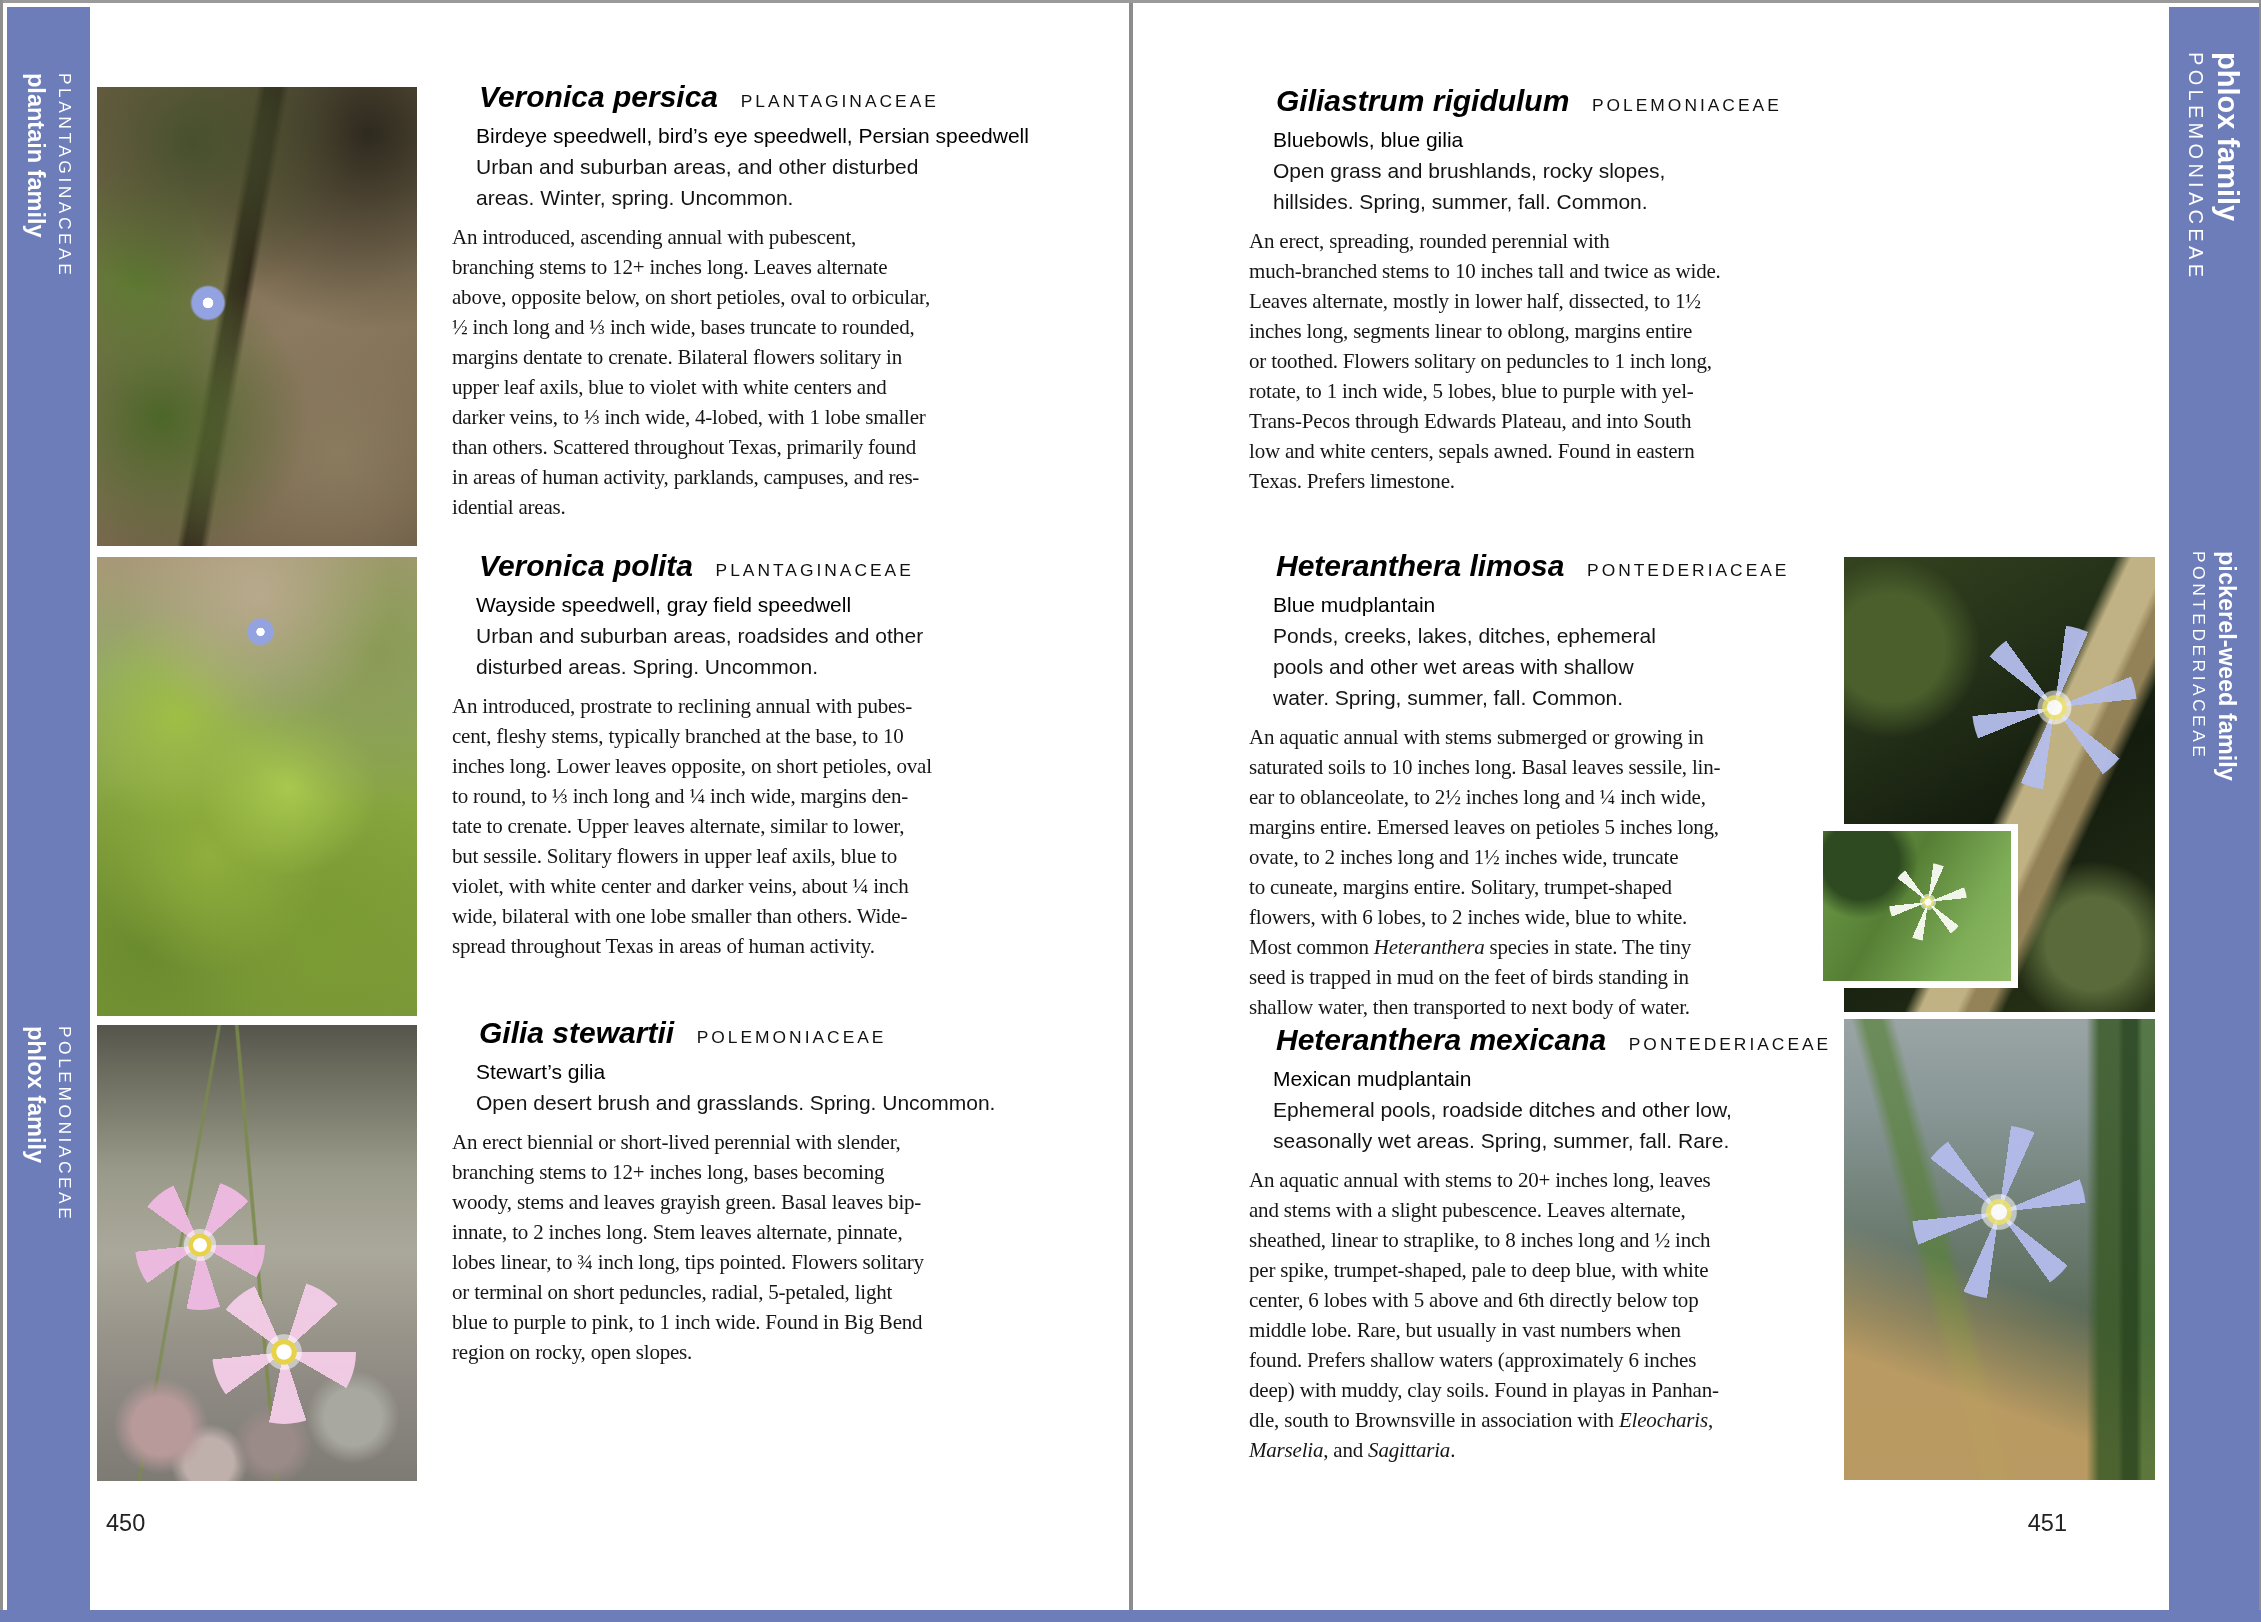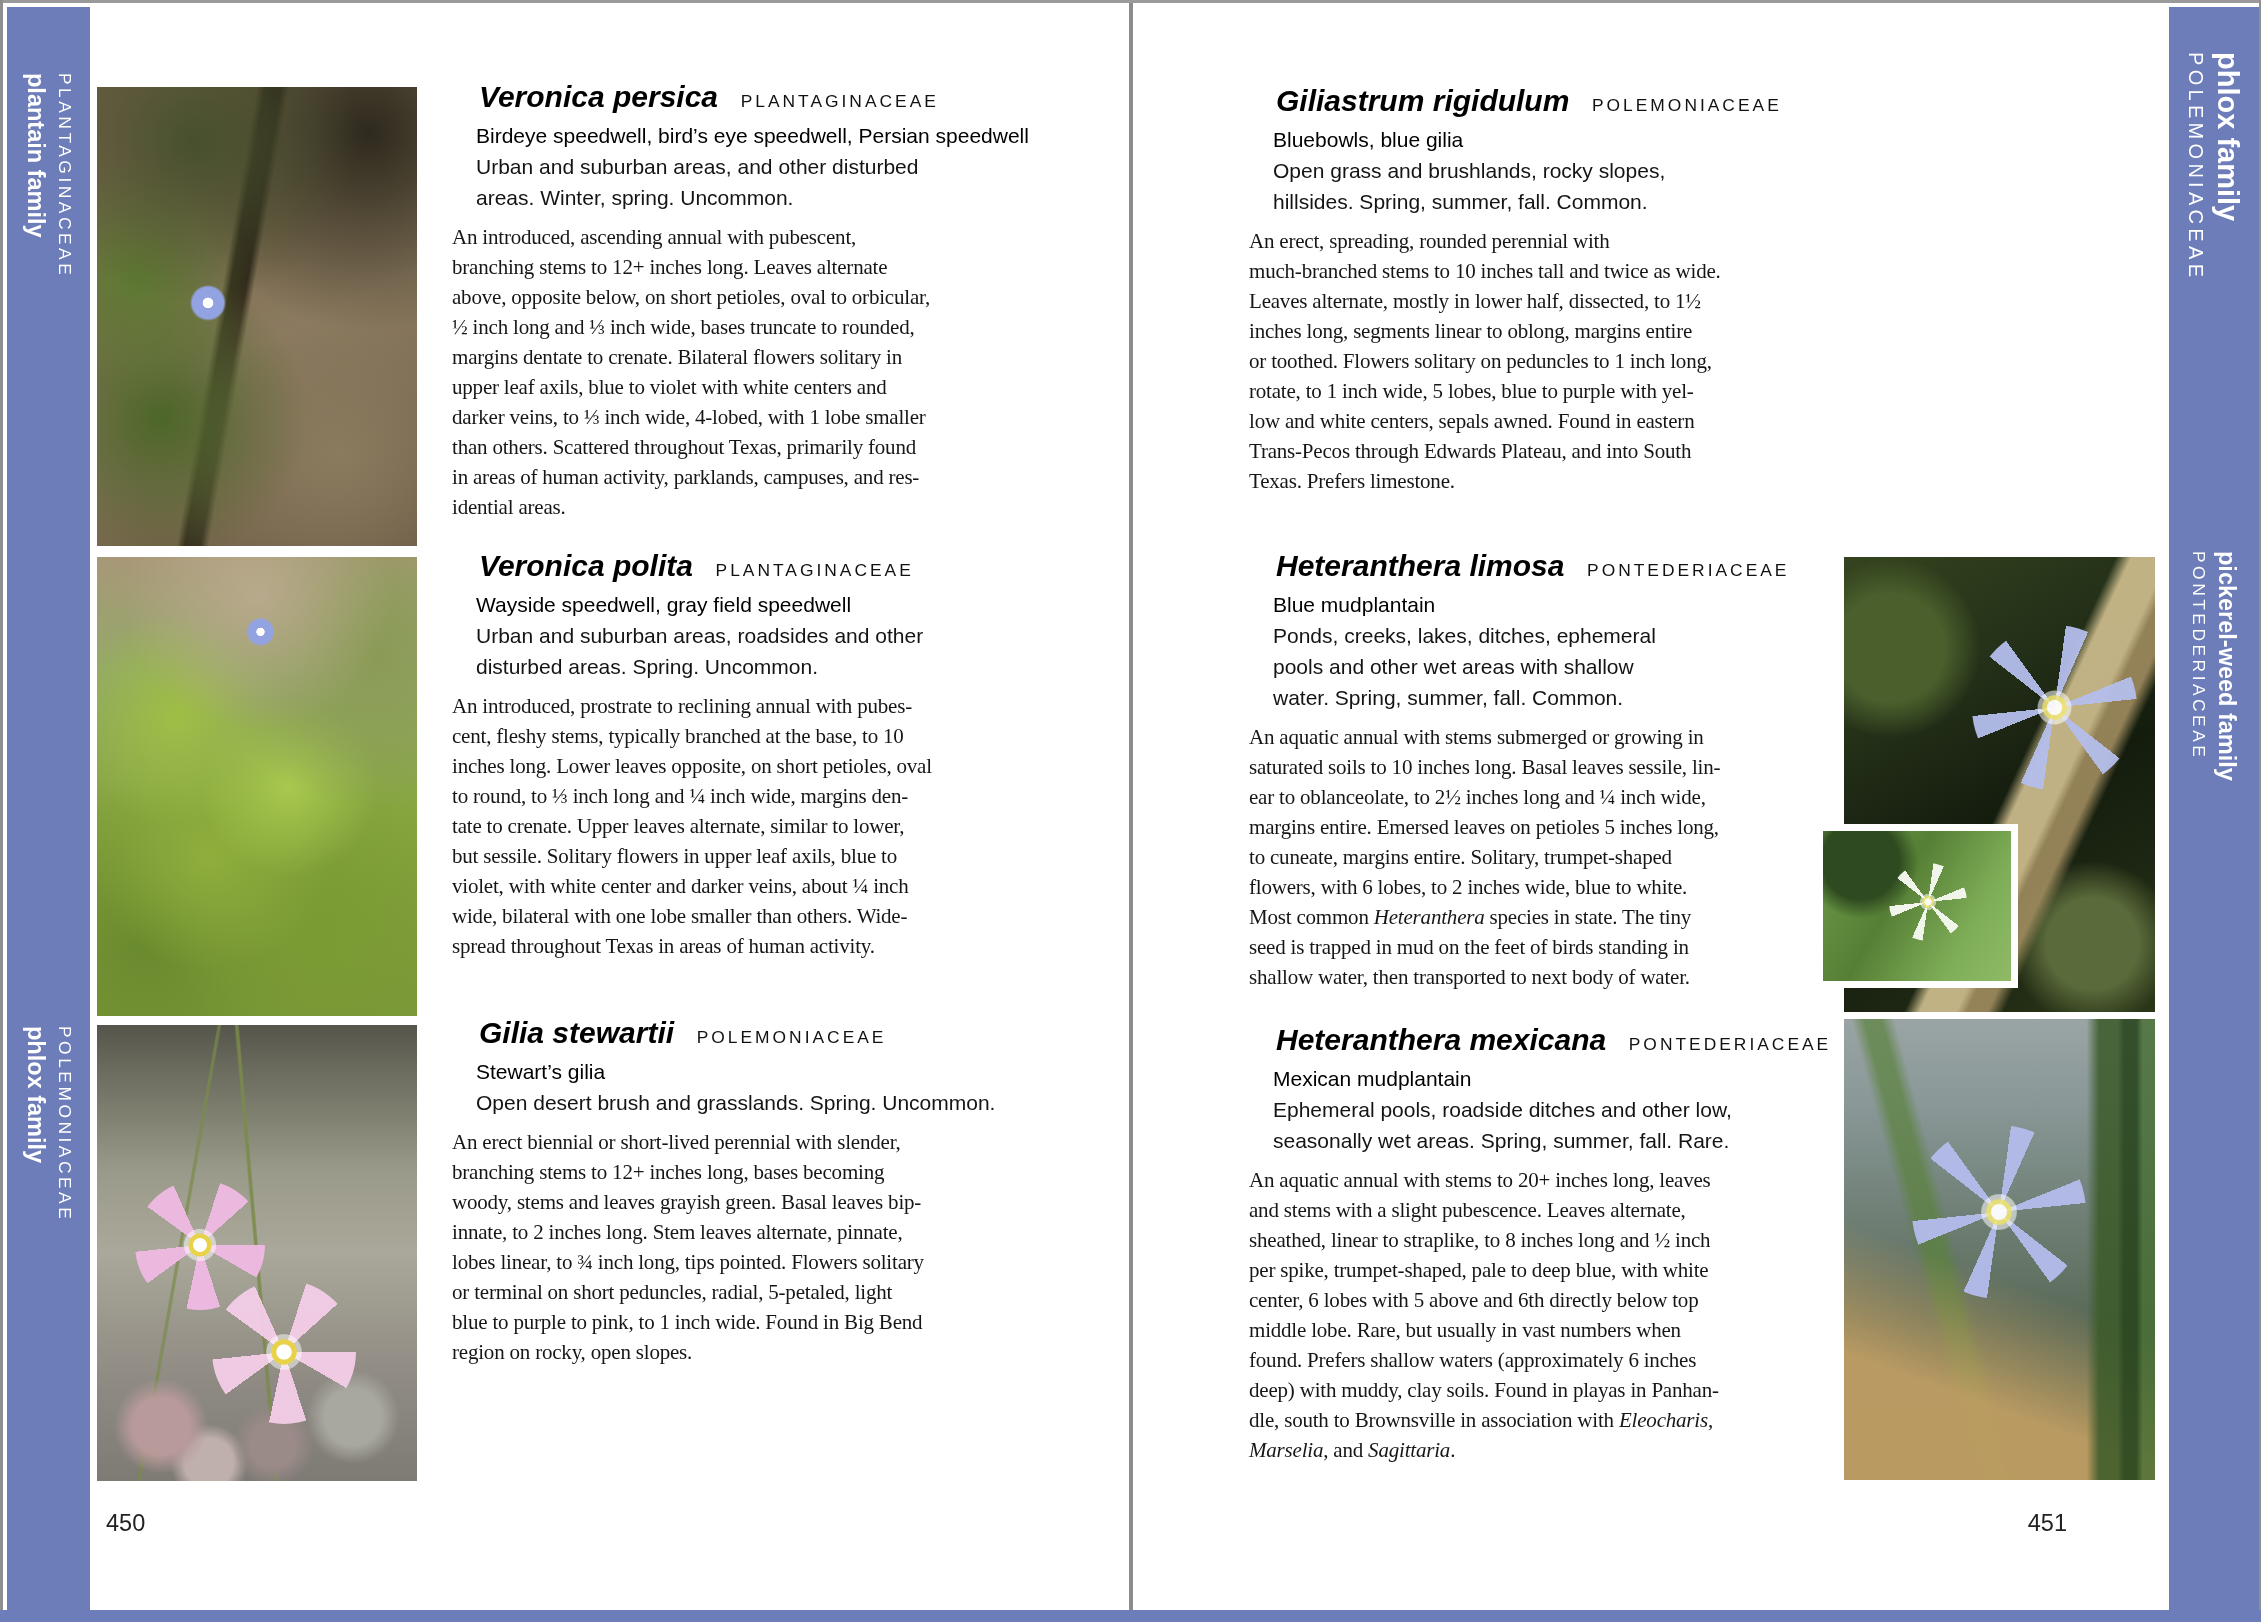--- a/index.html
+++ b/index.html
@@ -218,36 +218,37 @@
         <div class="common">Bluebowls, blue gilia</div>
         <div class="habitat-line">Open grass and brushlands, rocky slopes,</div>
         <div class="habitat-line">hillsides. Spring, summer, fall. Common.</div>
         <div class="entry-body">
           <div class="body-line">An erect, spreading, rounded perennial with</div>
           <div class="body-line">much-branched stems to 10 inches tall and twice as wide.</div>
           <div class="body-line">Leaves alternate, mostly in lower half, dissected, to 1½</div>
           <div class="body-line">inches long, segments linear to oblong, margins entire</div>
           <div class="body-line">or toothed. Flowers solitary on peduncles to 1 inch long,</div>
           <div class="body-line">rotate, to 1 inch wide, 5 lobes, blue to purple with yel-</div>
+          <div class="body-line">Trans-Pecos through Edwards Plateau, and into South</div>
           <div class="body-line">low and white centers, sepals awned. Found in eastern</div>
-          <div class="body-line">Trans-Pecos through Edwards Plateau, and into South</div>
           <div class="body-line">Texas. Prefers limestone.</div>
         </div>
       </div>
       <div class="entry" style="left: 1249px; top: 547px; width: 574px;">
         <div class="entry-head"><span class="species">Heteranthera limosa</span><span class="family-label">PONTEDERIACEAE</span></div>
         <div class="common">Blue mudplantain</div>
         <div class="habitat-line">Ponds, creeks, lakes, ditches, ephemeral</div>
         <div class="habitat-line">pools and other wet areas with shallow</div>
         <div class="habitat-line">water. Spring, summer, fall. Common.</div>
         <div class="entry-body">
           <div class="body-line">An aquatic annual with stems submerged or growing in</div>
           <div class="body-line">saturated soils to 10 inches long. Basal leaves sessile, lin-</div>
           <div class="body-line">ear to oblanceolate, to 2½ inches long and ¼ inch wide,</div>
           <div class="body-line">margins entire. Emersed leaves on petioles 5 inches long,</div>
+          <div class="body-line">ovate, to 2 inches long and 1½ inches wide, truncate</div>
           <div class="body-line">to cuneate, margins entire. Solitary, trumpet-shaped</div>
           <div class="body-line">flowers, with 6 lobes, to 2 inches wide, blue to white.</div>
           <div class="body-line">Most common <i>Heteranthera</i> species in state. The tiny</div>
           <div class="body-line">seed is trapped in mud on the feet of birds standing in</div>
           <div class="body-line">shallow water, then transported to next body of water.</div>
         </div>
       </div>
       <div class="entry" style="left: 1249px; top: 1021px; width: 574px;">
         <div class="entry-head"><span class="species">Heteranthera mexicana</span><span class="family-label">PONTEDERIACEAE</span></div>
         <div class="common">Mexican mudplantain</div>

